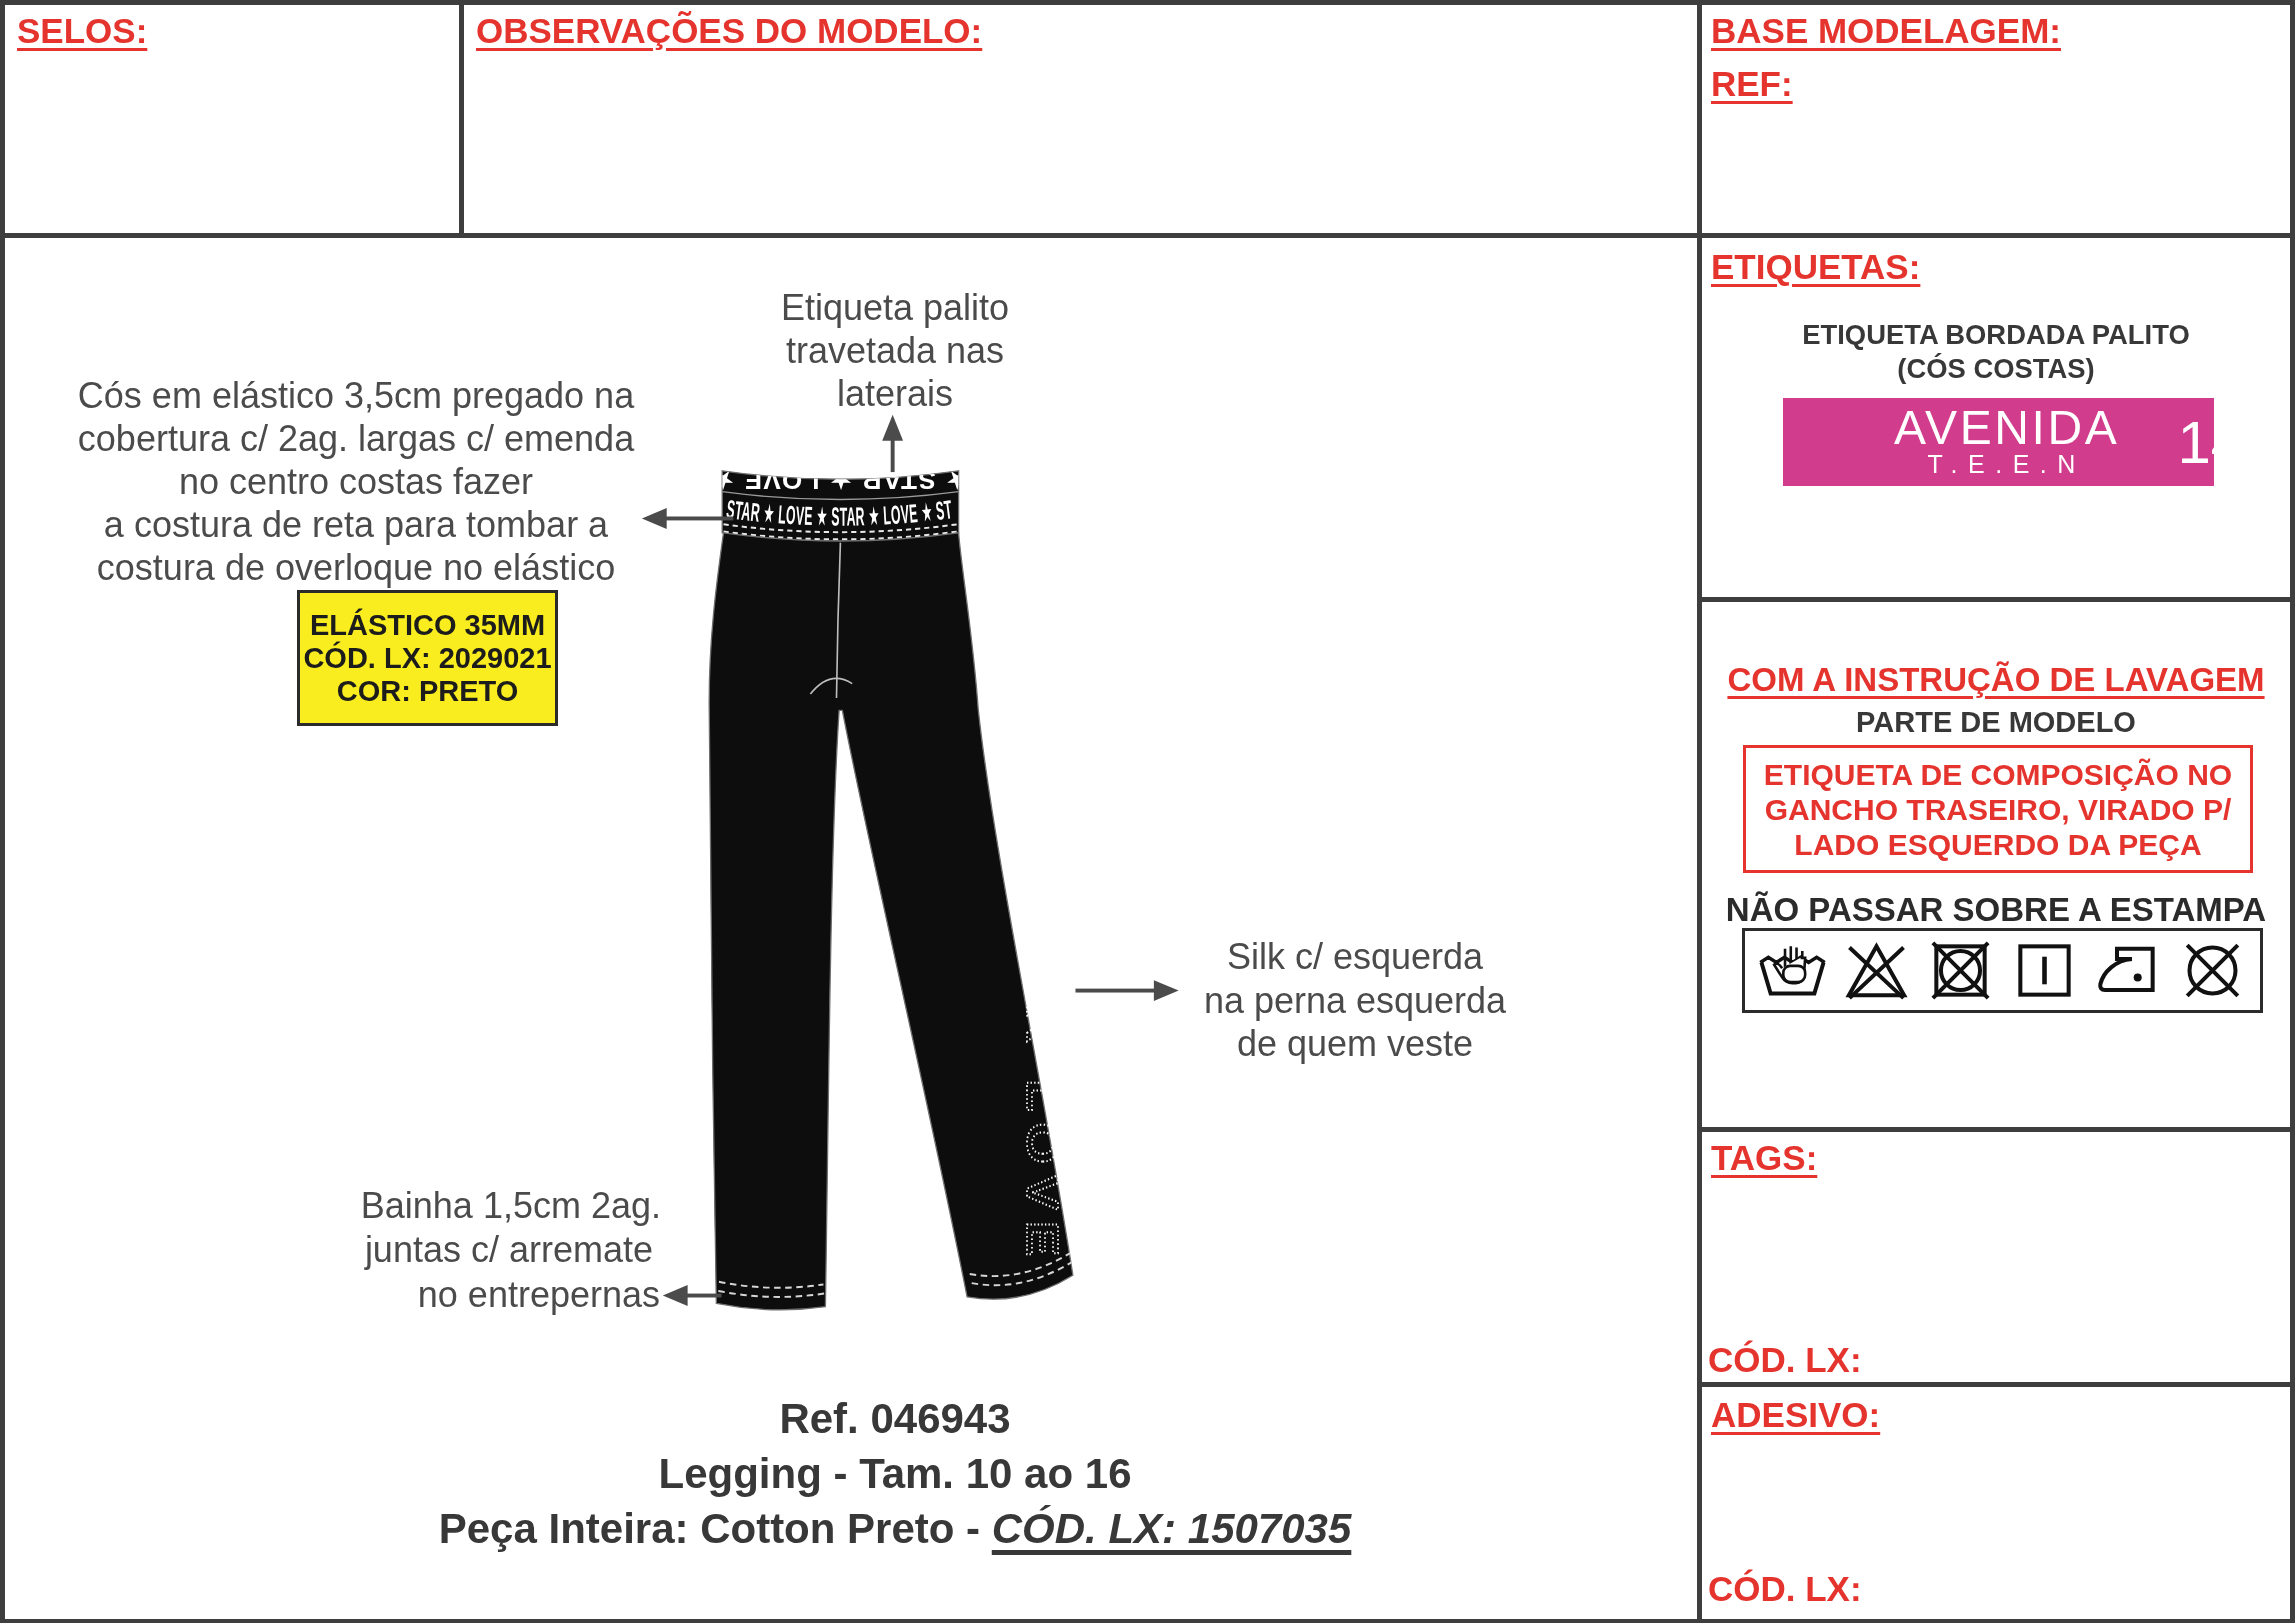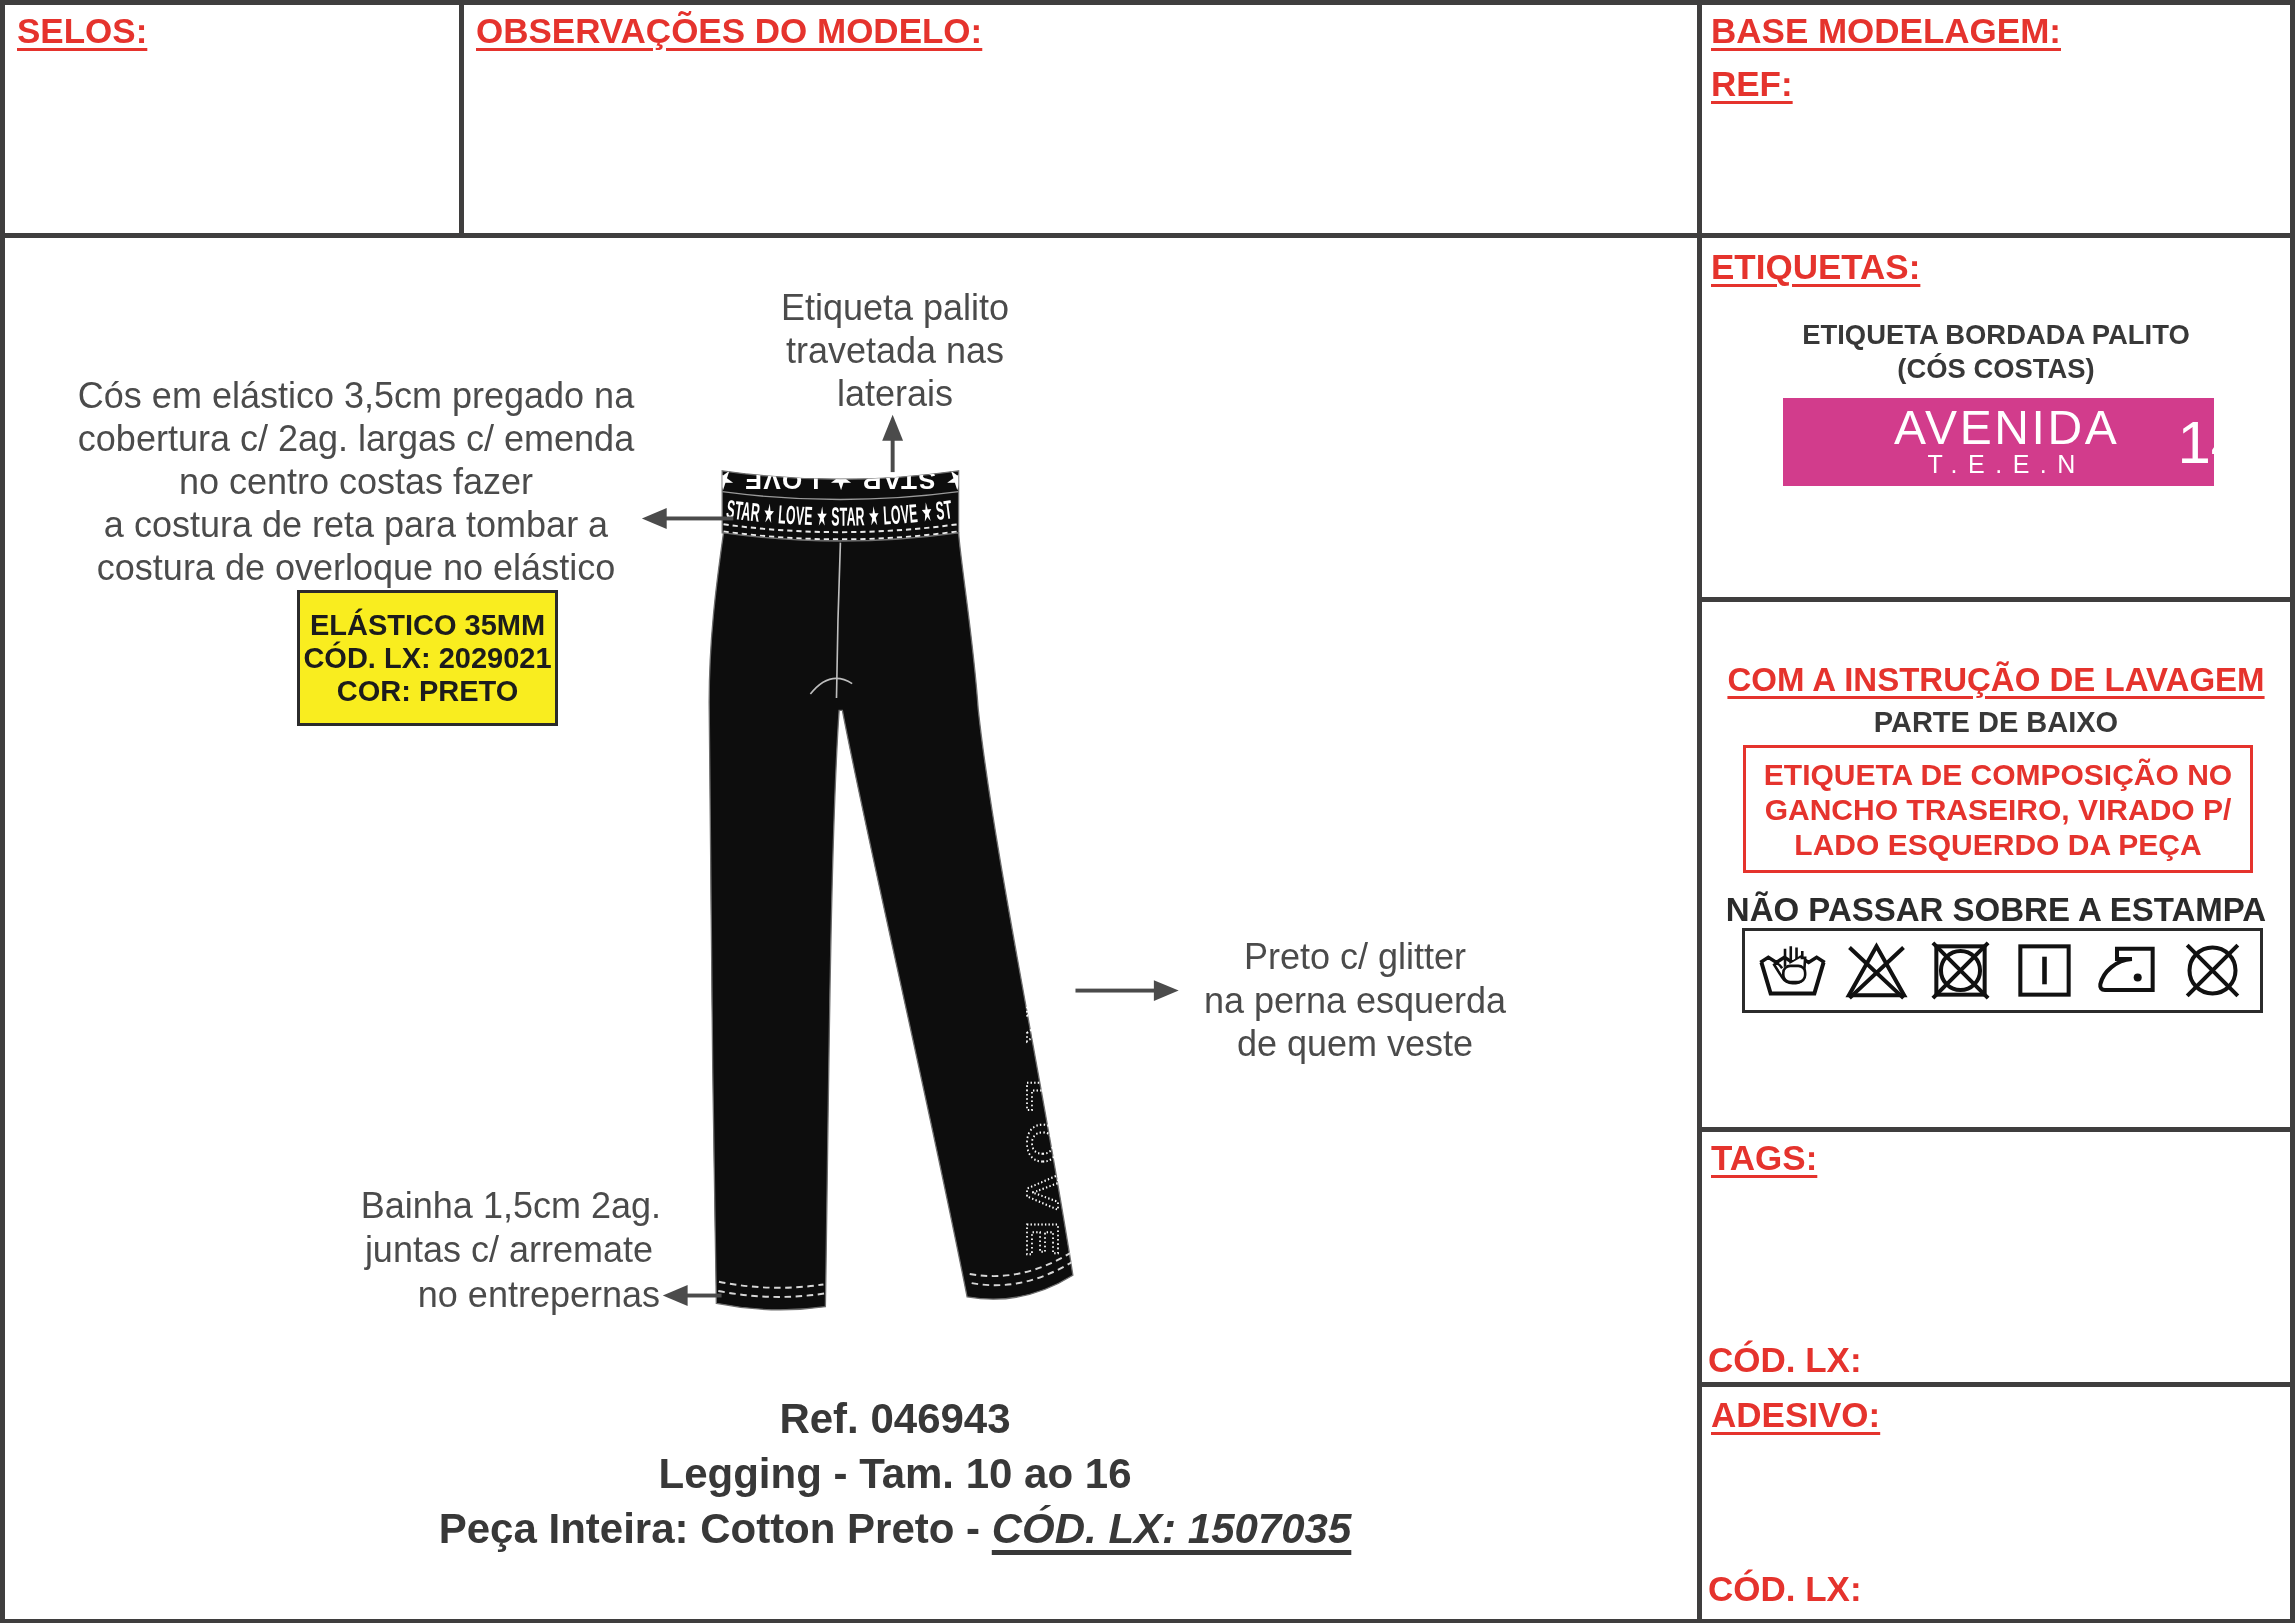--- a/index.html
+++ b/index.html
@@ -88,21 +88,21 @@
   <div class="note center" style="left:356px;top:460px;">no centro costas fazer</div>
   <div class="note center" style="left:356px;top:503px;">a costura de reta para tombar a</div>
   <div class="note center" style="left:356px;top:546px;">costura de overloque no elástico</div>
 
   <div id="elastico-box">
     <div>ELÁSTICO 35MM</div>
     <div>CÓD. LX: 2029021</div>
     <div>COR: PRETO</div>
   </div>
 
-  <div class="note center" style="left:1355px;top:935px;">Preto c/ glitter</div>
+  <div class="note center" style="left:1355px;top:935px;">Silk c/ esquerda</div>
   <div class="note center" style="left:1355px;top:979px;">na perna esquerda</div>
   <div class="note center" style="left:1355px;top:1022px;">de quem veste</div>
 
   <div class="note right" style="left:661px;top:1184px;">Bainha 1,5cm 2ag.</div>
   <div class="note right" style="left:653px;top:1228px;">juntas c/ arremate</div>
   <div class="note right" style="left:660px;top:1273px;">no entrepernas</div>
 
   <svg width="653" height="1013" viewBox="0 0 1000 1550" style="position:absolute;left:621px;top:392px;">
     <defs>
       <clipPath id="bandClip">
@@ -177,21 +177,21 @@
     <div id="brand-name-wrap">
       <div id="brand-name">AVENIDA</div>
       <div id="brand-sub">T.E.E.N</div>
     </div>
     <div id="brand-size">14</div>
   </div>
 
   <div class="rp-center" style="top:661px;">
     <span class="red-label" style="position:static;font-size:33px;">COM A INSTRUÇÃO DE LAVAGEM</span>
   </div>
-  <div class="rp-center dark-bold" style="top:706px;font-size:29px;">PARTE DE BAIXO</div>
+  <div class="rp-center dark-bold" style="top:706px;font-size:29px;">PARTE DE MODELO</div>
 
   <div id="comp-box">
     <div>ETIQUETA DE COMPOSIÇÃO NO</div>
     <div>GANCHO TRASEIRO, VIRADO P/</div>
     <div>LADO ESQUERDO DA PEÇA</div>
   </div>
 
   <div class="rp-center dark-bold" style="top:891px;font-size:33px;color:#2b2b2b;">NÃO PASSAR SOBRE A ESTAMPA</div>
 
   <div id="care-box">

